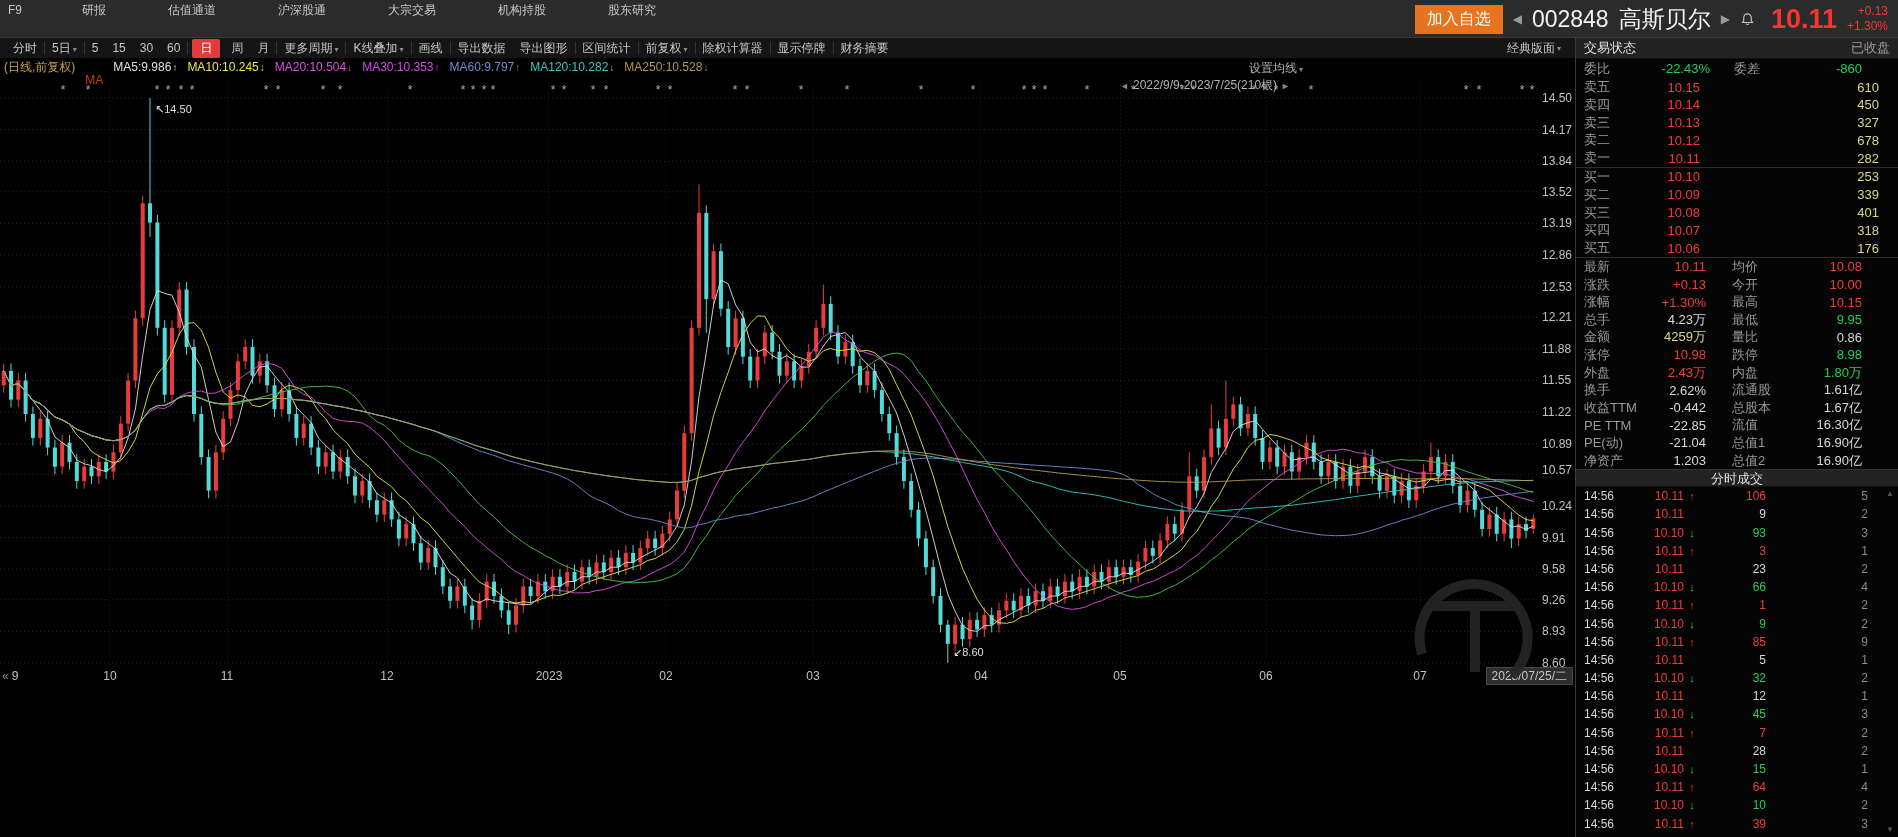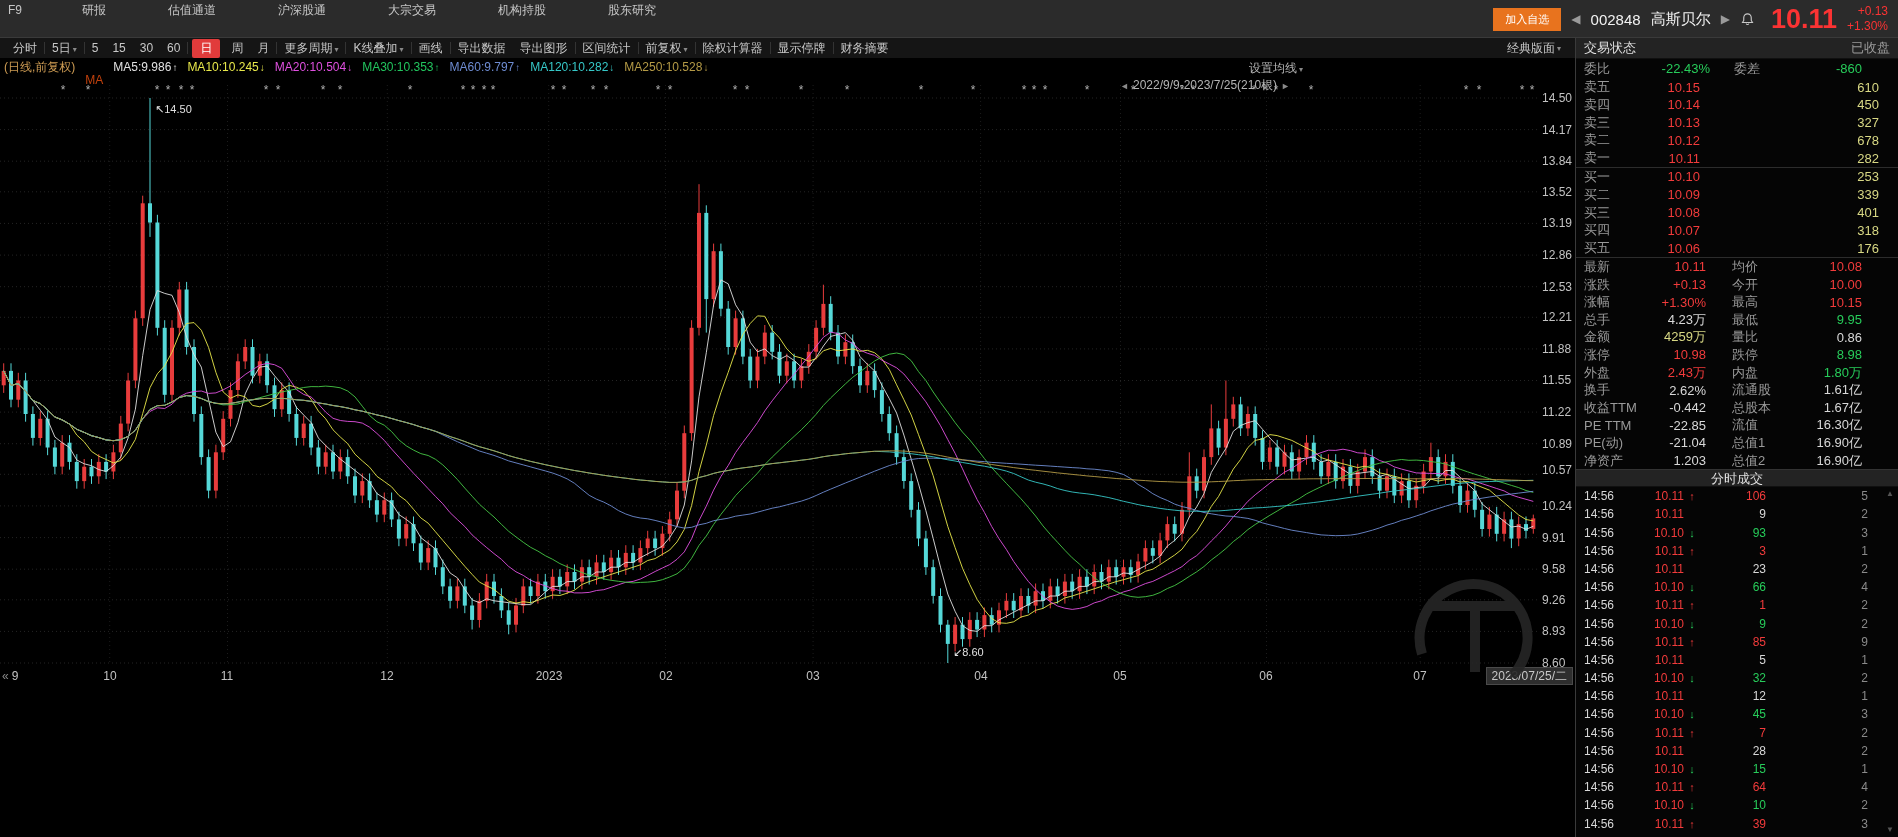--- a/index.html
+++ b/index.html
@@ -5,23 +5,23 @@
 *{box-sizing:border-box;margin:0;padding:0}
 html,body{width:1898px;height:837px;background:#000;overflow:hidden;
   font-family:"Liberation Sans","DejaVu Sans",sans-serif;}
 .app{position:relative;width:1898px;height:837px;background:#000;}
 
 
 .topbar{position:absolute;left:0;top:0;width:1898px;height:38px;background:#2b2b2b;border-bottom:1px solid #3a3a3a;}
 .menus{position:absolute;left:8px;top:2px;display:grid;grid-template-columns:34px 46px 70px 70px 70px 70px 70px;grid-auto-rows:17px;gap:40px;}
 .menu-item{font-size:12px;color:#c6c6c6;line-height:17px;cursor:pointer;white-space:nowrap;}
 .stock-head{position:absolute;right:10px;top:0;height:38px;display:flex;align-items:center;gap:10px;}
-.add-btn{background:#e8731e;color:#fff;font-size:11px;border:none;padding:4px 12px;cursor:pointer;}
+.add-btn{background:#e8731e;color:#fff;font-size:16px;border:none;padding:4px 12px;cursor:pointer;}
 .nav-arrow{color:#9a9a9a;font-size:12px;cursor:pointer;}
-.code,.name{font-size:15px;color:#f2f2f2;}
+.code,.name{font-size:23px;color:#f2f2f2;}
 .bell{display:flex;align-items:center;cursor:pointer;}
 .price-big{font-size:27px;color:#fb3333;font-weight:bold;margin-left:6px;}
 .chg{display:flex;flex-direction:column;align-items:flex-end;font-size:12px;color:#fb3333;line-height:15px;}
 
 
 .toolbar{position:absolute;left:0;top:38px;width:1575px;height:21px;background:#151515;border-bottom:1px solid #000;display:flex;align-items:center;padding:0 6px;font-size:12px;color:#c8c8c8;}
 .tb-item{padding:0 7px;white-space:nowrap;cursor:pointer;}
 .tb-item.active{background:#e13b3b;color:#fff;border-radius:2px;padding:1px 8px;margin:0 4px;}
 .tb-sep{width:1px;height:12px;background:#333;}
 .caret{font-size:8px;color:#888;margin-left:2px;}
@@ -151,21 +151,21 @@
       <span class="tb-right">经典版面<span class="caret">▾</span></span>
     </div>
 
   <div class="chart-pane">
     <div class="ma-row" id="ma-row">
         <span class="ma-prefix">(日线,前复权)</span>
         <span class="ma-word">MA</span>
         <span class="ma-item" style="color:#e0e0e0">MA5:9.986<span class="ma-arrow">↑</span></span>
         <span class="ma-item" style="color:#e8e84a">MA10:10.245<span class="ma-arrow">↓</span></span>
         <span class="ma-item" style="color:#e050e0">MA20:10.504<span class="ma-arrow">↓</span></span>
-        <span class="ma-item" style="color:#22c55e">MA30:10.353<span class="ma-arrow">↑</span></span>
+        <span class="ma-item" style="color:#d946ef">MA30:10.353<span class="ma-arrow">↑</span></span>
         <span class="ma-item" style="color:#6e8cd2">MA60:9.797<span class="ma-arrow">↑</span></span>
         <span class="ma-item" style="color:#36c8c8">MA120:10.282<span class="ma-arrow">↓</span></span>
         <span class="ma-item" style="color:#b49a46">MA250:10.528<span class="ma-arrow">↓</span></span>
       </div>
     <div class="ma-settings"><span>设置均线</span><span class="caret">▾</span></div>
 
     <div class="plot">
       <svg id="chart-svg" width="1537" height="590">
           <line x1="0" x2="1537" y1="23.0" y2="23.0" stroke="#242424" stroke-dasharray="1,3"></line>
           <line x1="0" x2="1537" y1="54.6" y2="54.6" stroke="#242424" stroke-dasharray="1,3"></line>

